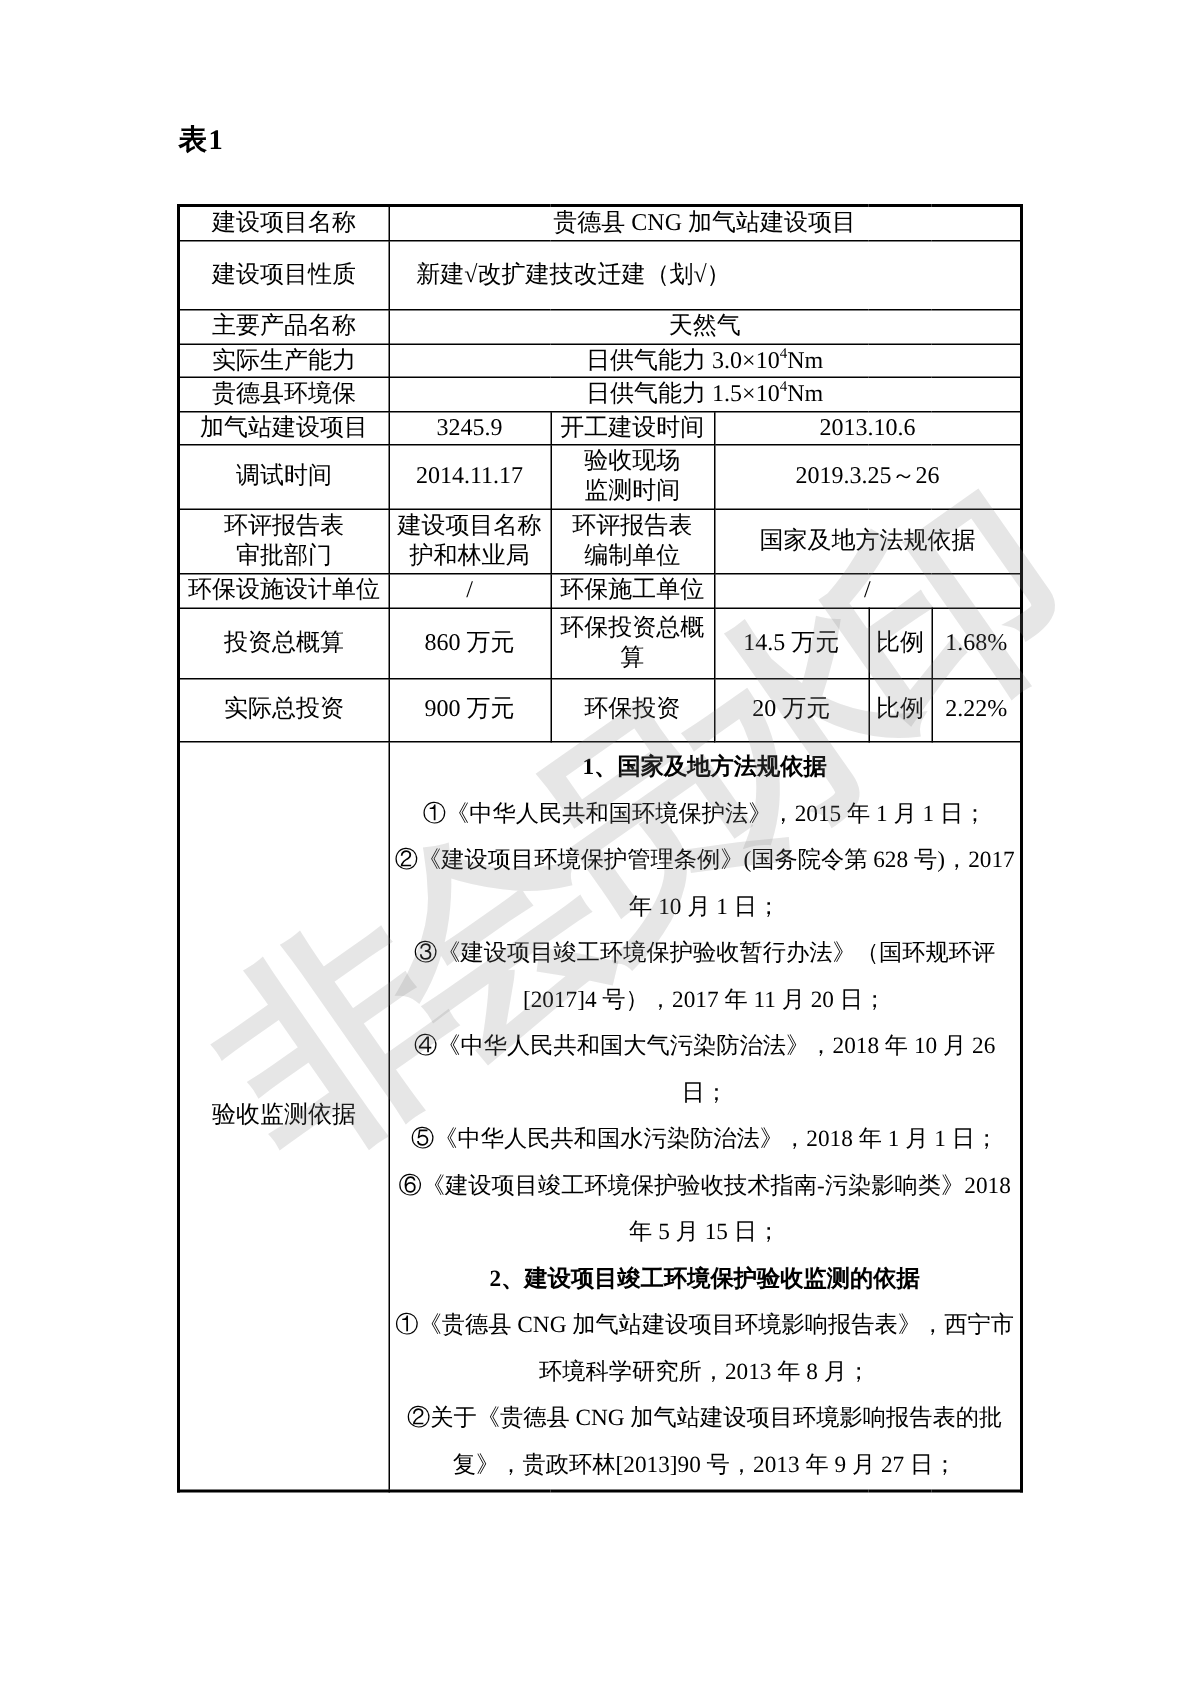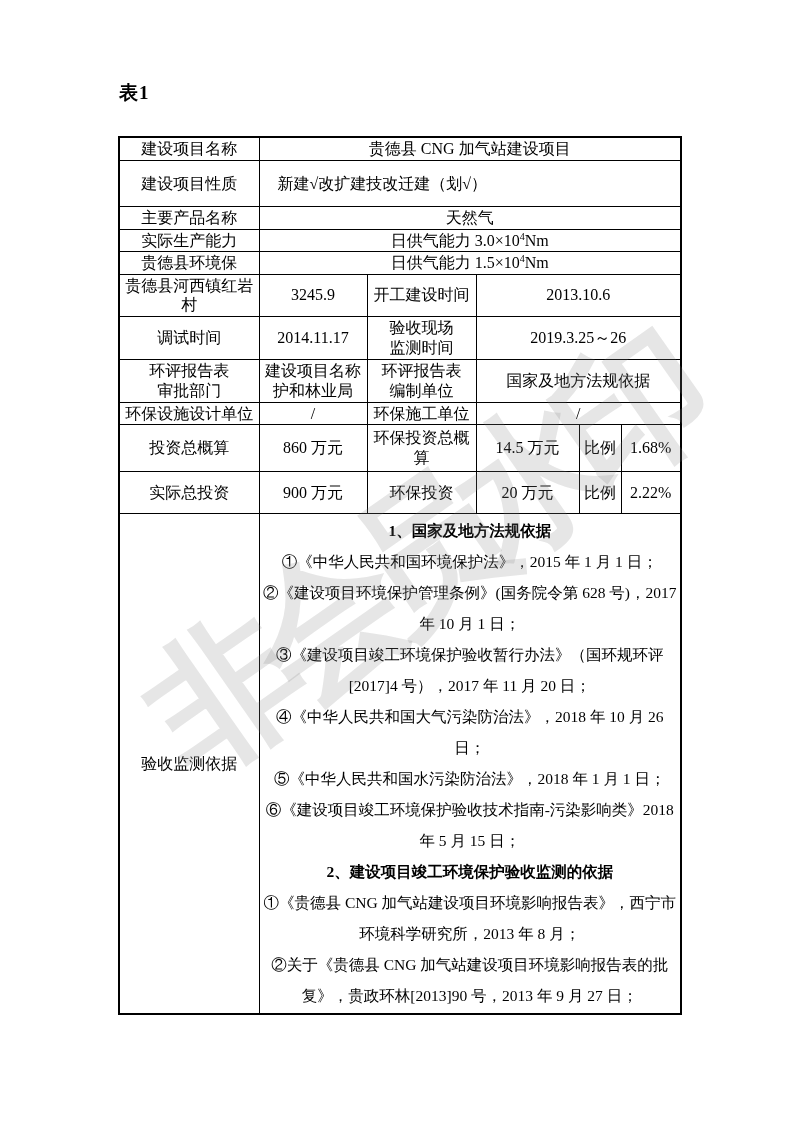--- a/index.html
+++ b/index.html
@@ -97,21 +97,21 @@
       <td>实际生产能力</td>
       <td colspan="5"><span>日供气能力 3.0×10</span><sup>4</sup><span>Nm</span></td>
     </tr>
 
     <tr style="height:22px">
       <td>贵德县环境保</td>
       <td colspan="5"><span>日供气能力 1.5×10</span><sup>4</sup><span>Nm</span></td>
     </tr>
 
     <tr style="height:22px">
-      <td>贵德县河西镇红岩村</td>
+      <td>加气站建设项目</td>
       <td>3245.9</td>
       <td>开工建设时间</td>
       <td colspan="3">2013.10.6</td>
     </tr>
 
     <tr style="height:40px">
       <td>调试时间</td>
       <td>2014.11.17</td>
       <td class="two-line">
         <div>验收现场</div>

